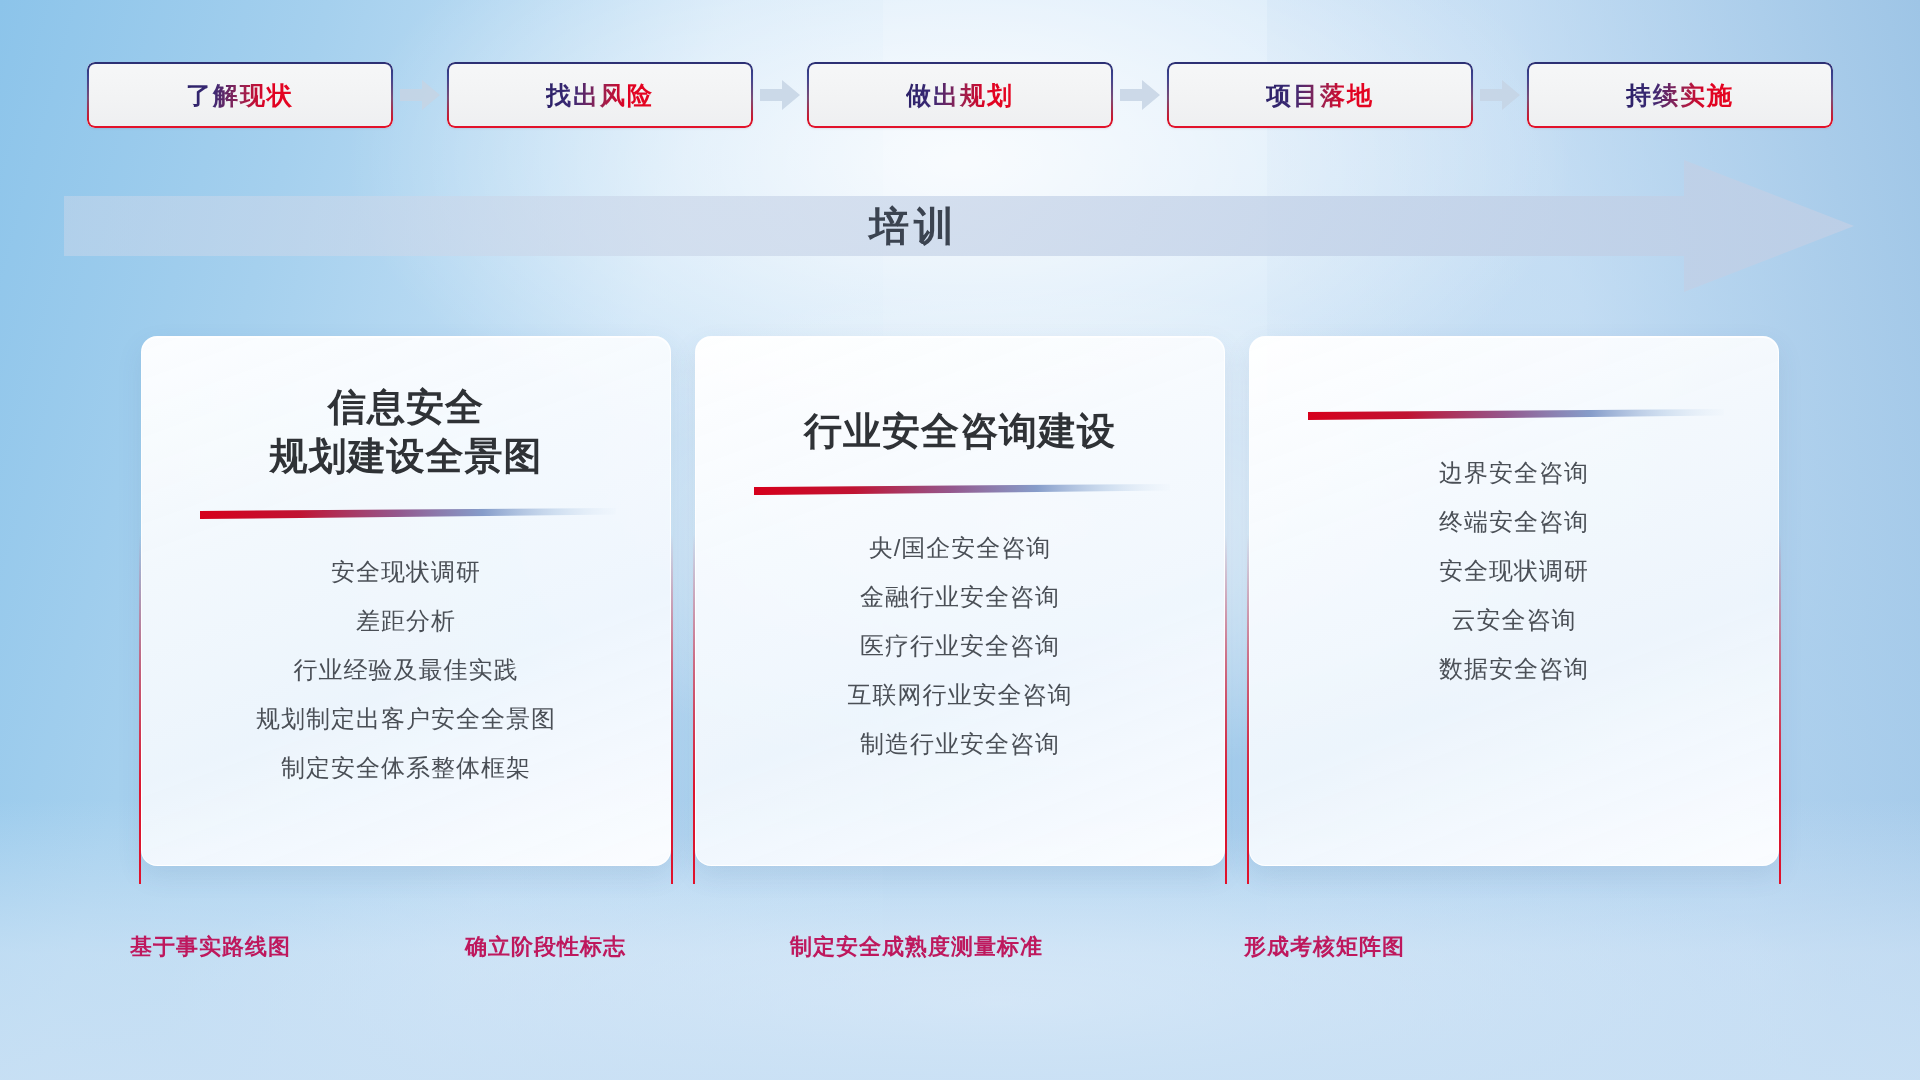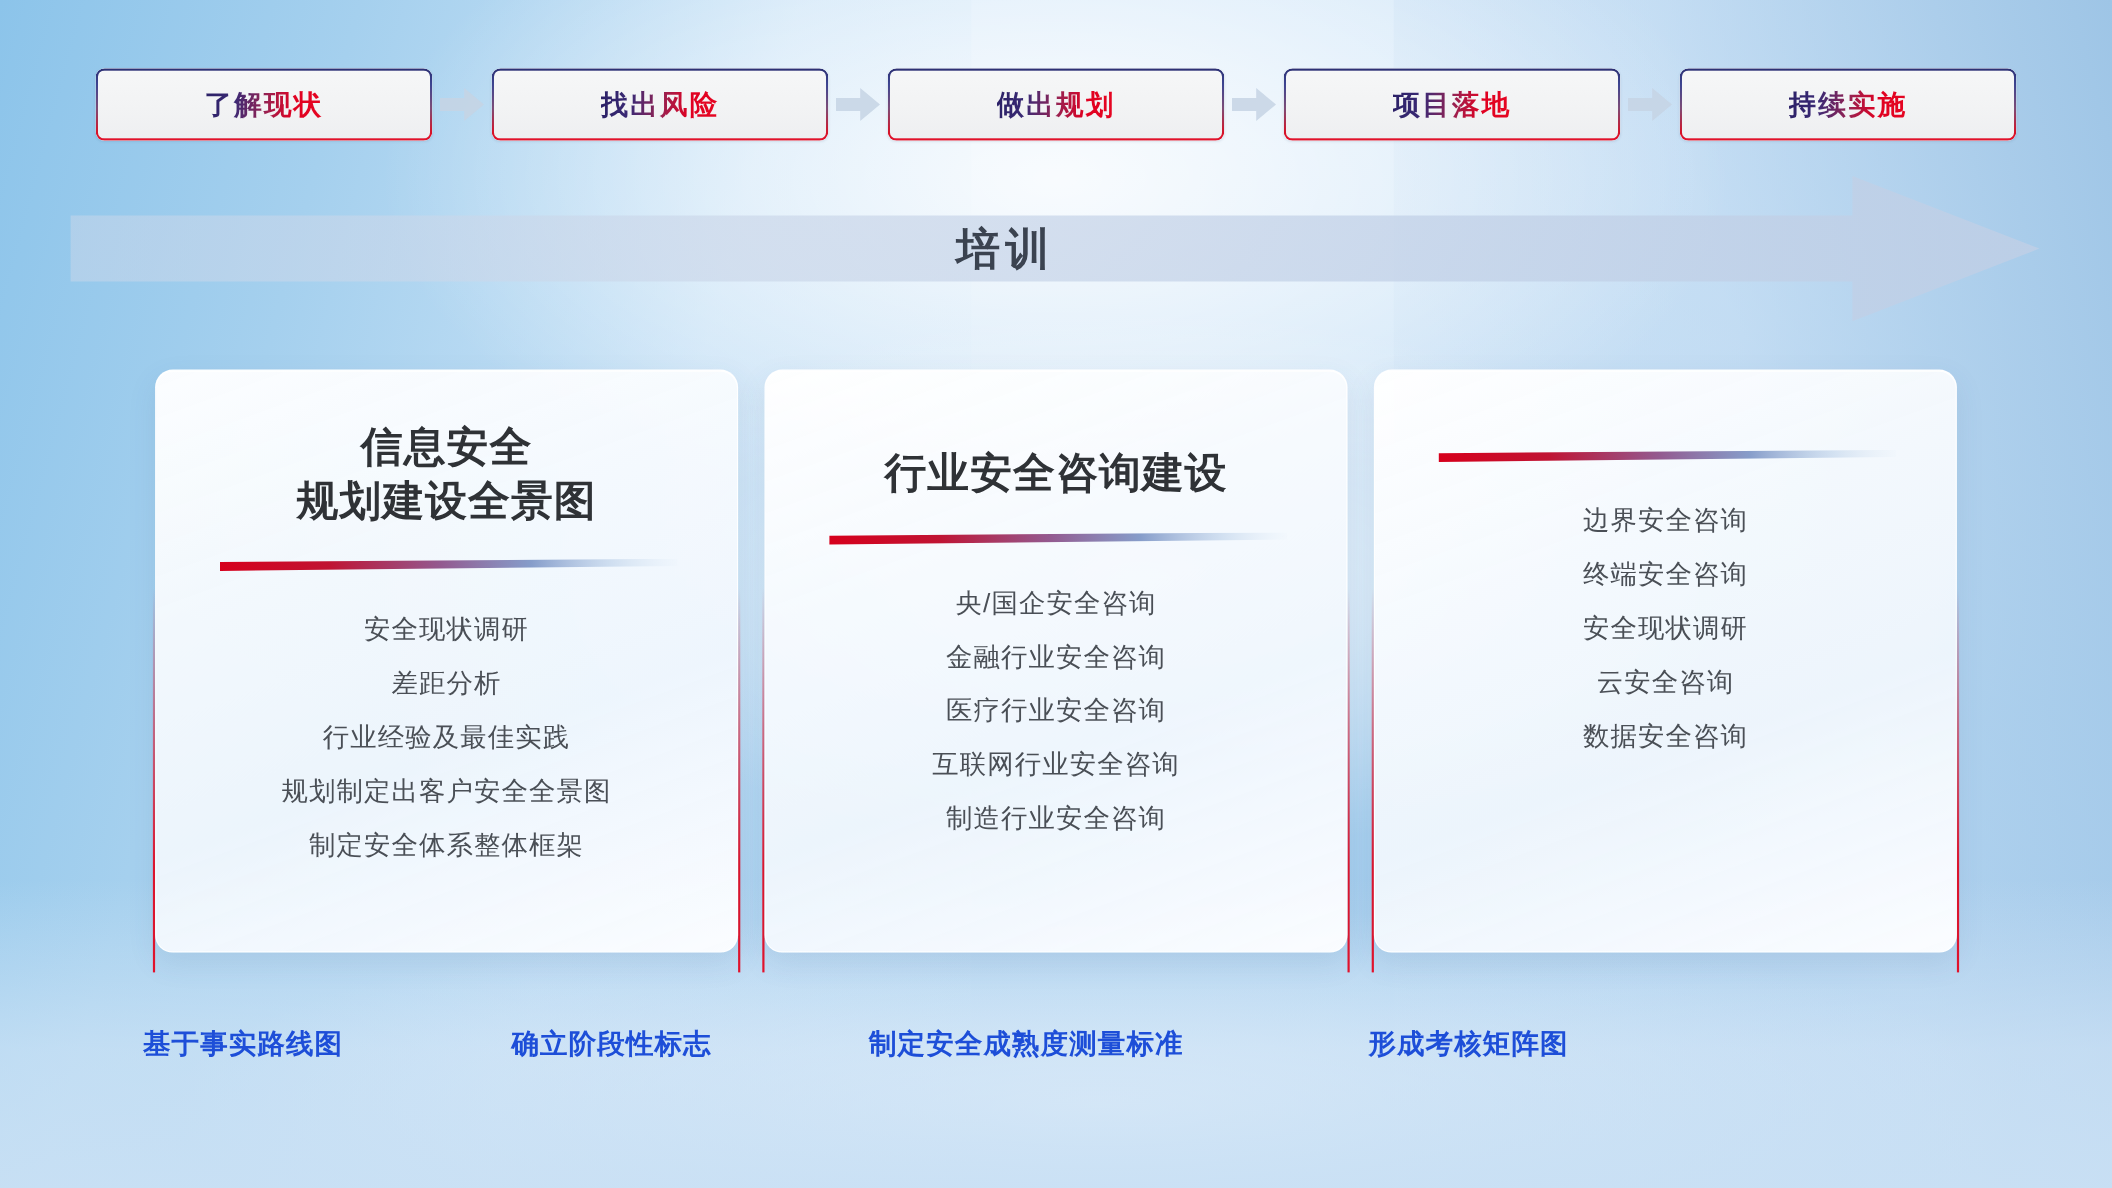--- a/index.html
+++ b/index.html
@@ -141,22 +141,22 @@
   .card-item{
     font-size:24px; color:#4a4f56; letter-spacing:1px; white-space:nowrap;
   }
 
   
   #captions{
     position:absolute; left:0; bottom:108px; width:1920px; height:40px;
   }
   .caption{
     position:absolute; top:0;
-    font-size:25px; font-weight:700; letter-spacing:1px;
-    color:#1d4ed8; white-space:nowrap;
+    font-size:22px; font-weight:700; letter-spacing:1px;
+    color:#be185d; white-space:nowrap;
   }
   .c0{ left:130px; }
   .c1{ left:465px; }
   .c2{ left:790px; }
   .c3{ left:1244px; }
 </style>
 </head>
 <body>
 
 <div id="bg">

